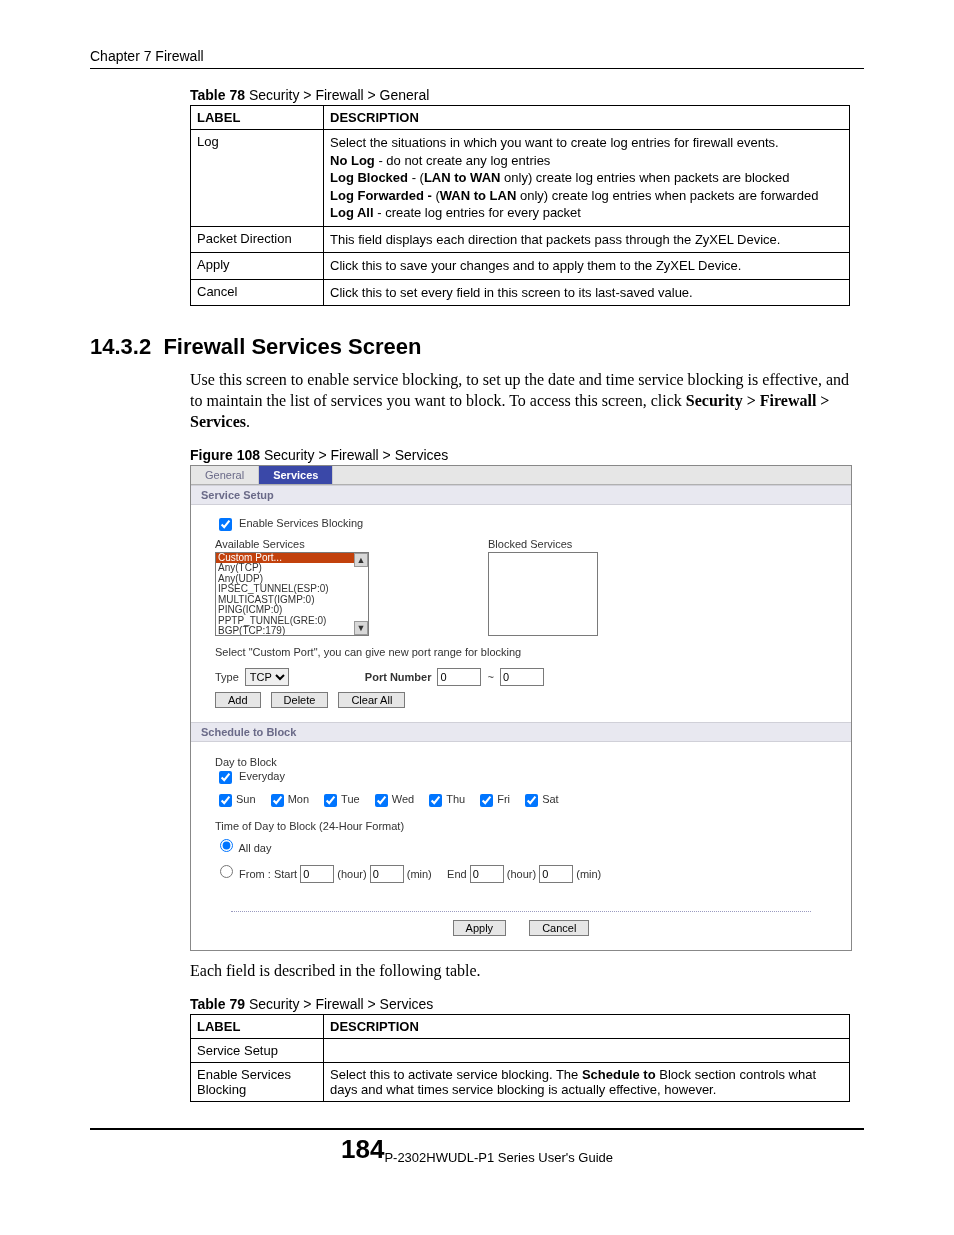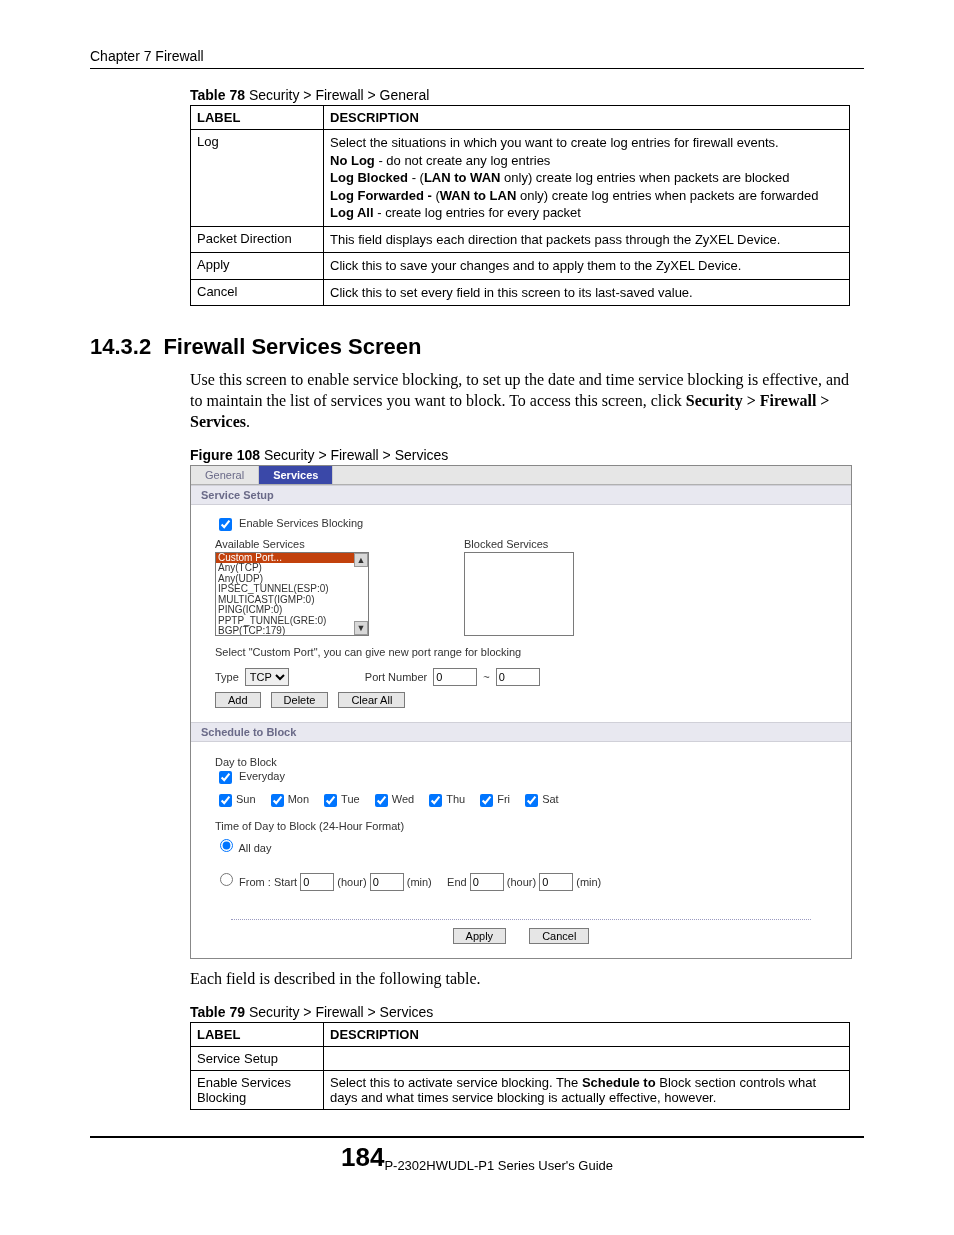--- a/index.html
+++ b/index.html
@@ -98,21 +98,21 @@
     background: #e8e8f0;
     color: #6a6a88;
     font-weight: bold;
     font-size: 11px;
     padding: 3px 10px;
     border-top: 1px solid #d0d0d8;
     border-bottom: 1px solid #d0d0d8;
   }
   .panel-body { padding: 10px 24px 14px 24px; }
   .chk { margin-right: 4px; vertical-align: middle; }
-  .block-row { display: flex; gap: 12px; margin-top: 4px; }
+  .block-row { display: flex; gap: 36px; margin-top: 4px; }
   .services-col { }
   .svc-label { margin-bottom: 2px; color:#333; }
   .listbox {
     border: 1px solid #7a7a7a;
     width: 154px;
     height: 84px;
     background: #fff;
     overflow: hidden;
     position: relative;
     box-sizing: border-box;
@@ -241,21 +241,21 @@
           <div class="svc-label">Blocked Services</div>
           <div class="listbox blocked"></div>
         </div>
       </div>
 
       <div class="svc-hint">Select "Custom Port", you can give new port range for blocking</div>
 
       <div class="port-row">
         <span>Type</span>
         <select><option>TCP</option></select>
-        <span style="margin-left:70px;">Port Number</span>
+        <span style="margin-left:70px;font-weight:bold;">Port Number</span>
         <input class="text" value="0" style="">
         <span>~</span>
         <input class="text" value="0" style="">
       </div>
       <div class="btn-row">
         <button class="btn">Add</button>
         <button class="btn">Delete</button>
         <button class="btn">Clear All</button>
       </div>
     </div>
@@ -277,21 +277,21 @@
           <label><input type="checkbox" class="chk" checked="" style=""><span>Fri</span></label>
           <label><input type="checkbox" class="chk" checked="" style=""><span>Sat</span></label>
         </div>
 
         <div class="time-row">
           <div>Time of Day to Block (24-Hour Format)</div>
           <div style="margin-top:4px;">
             <input type="radio" name="tod" checked="" style="">
             <span>All day</span>
           </div>
-          <div style="margin-top:16px;">
+          <div style="margin-top:8px;">
             <input type="radio" name="tod" style="">
             <span>From :   Start</span>
             <input class="text" value="0" style="">
             <span>(hour)</span>
             <input class="text" value="0" style="">
             <span>(min)</span>
             &nbsp;&nbsp;&nbsp;
             <span>End</span>
             <input class="text" value="0" style="">
             <span>(hour)</span>

